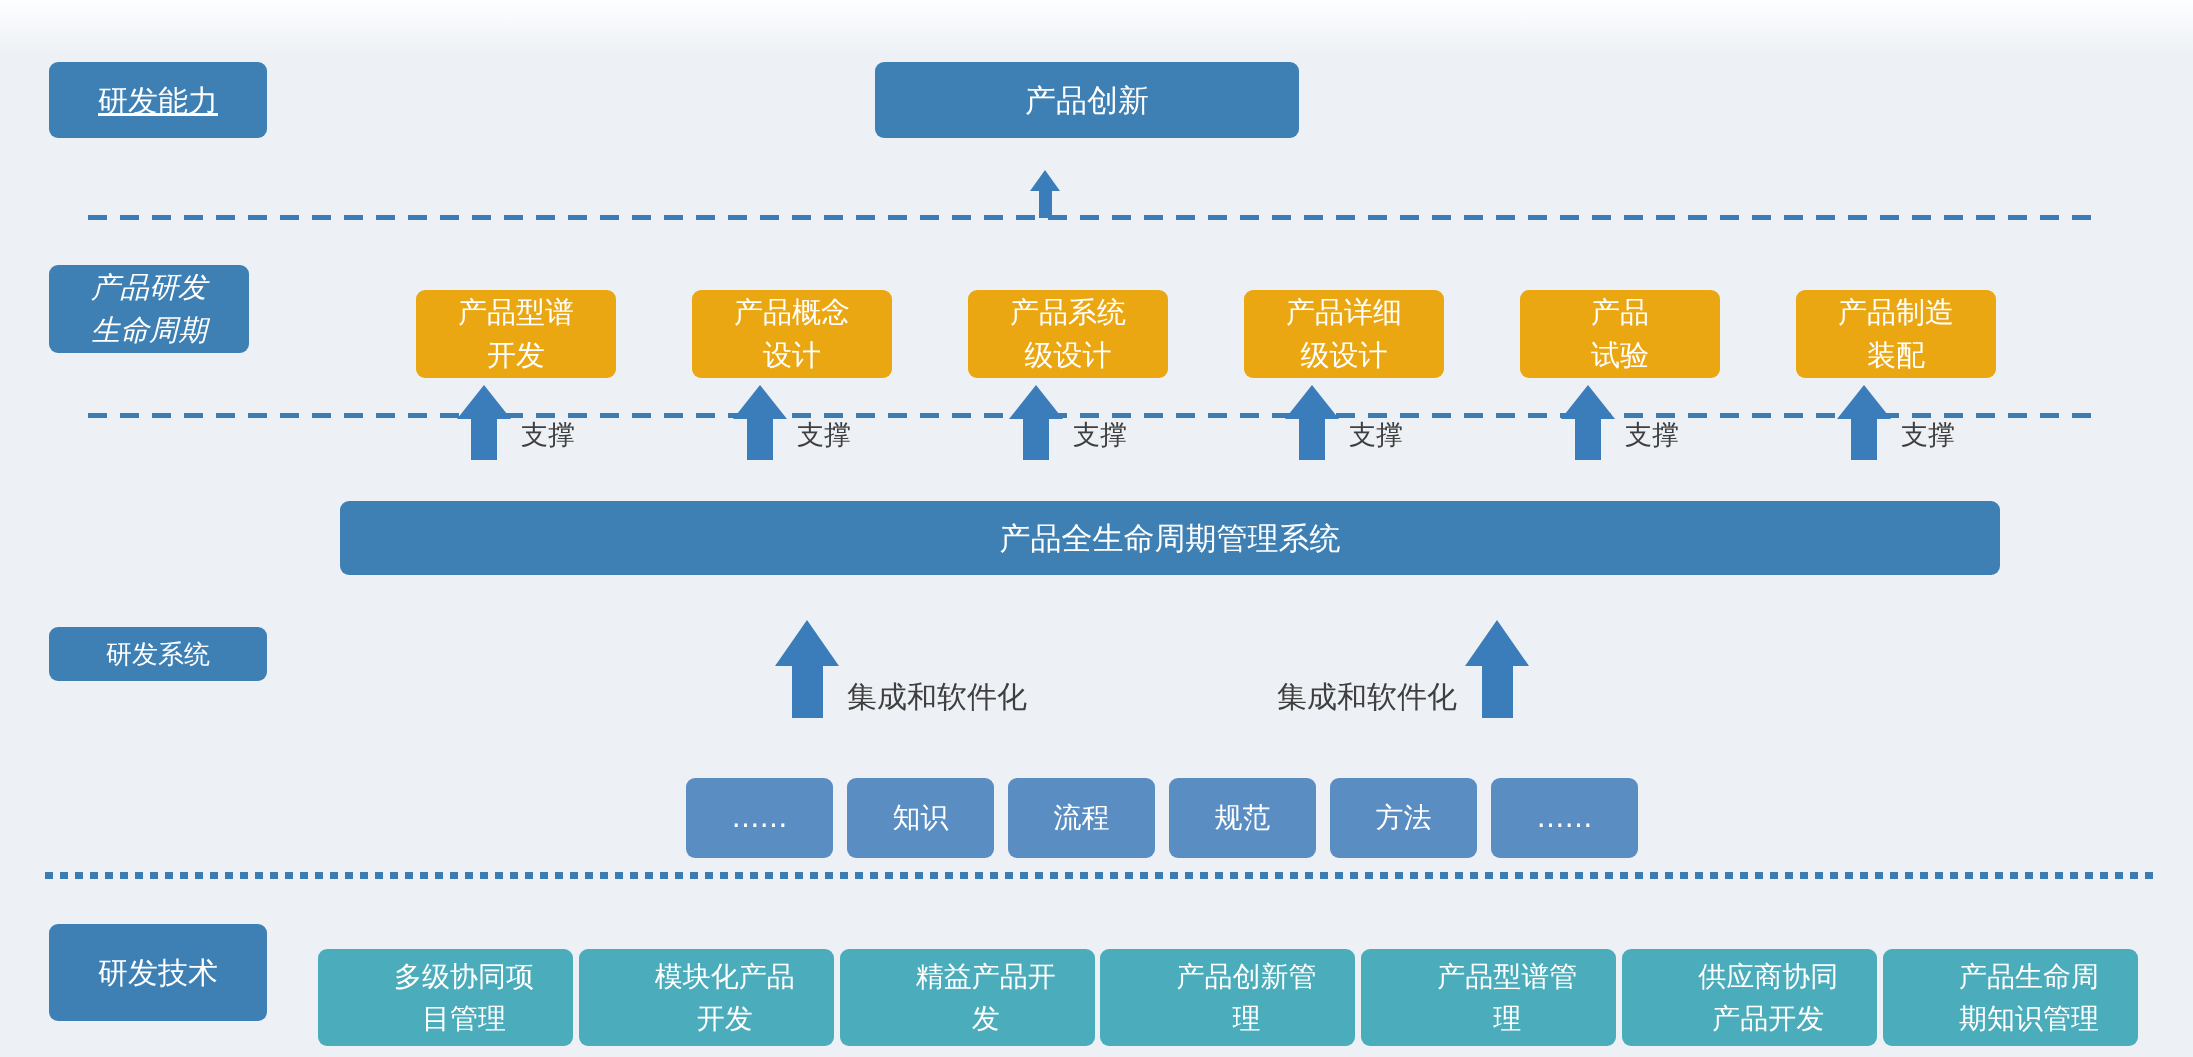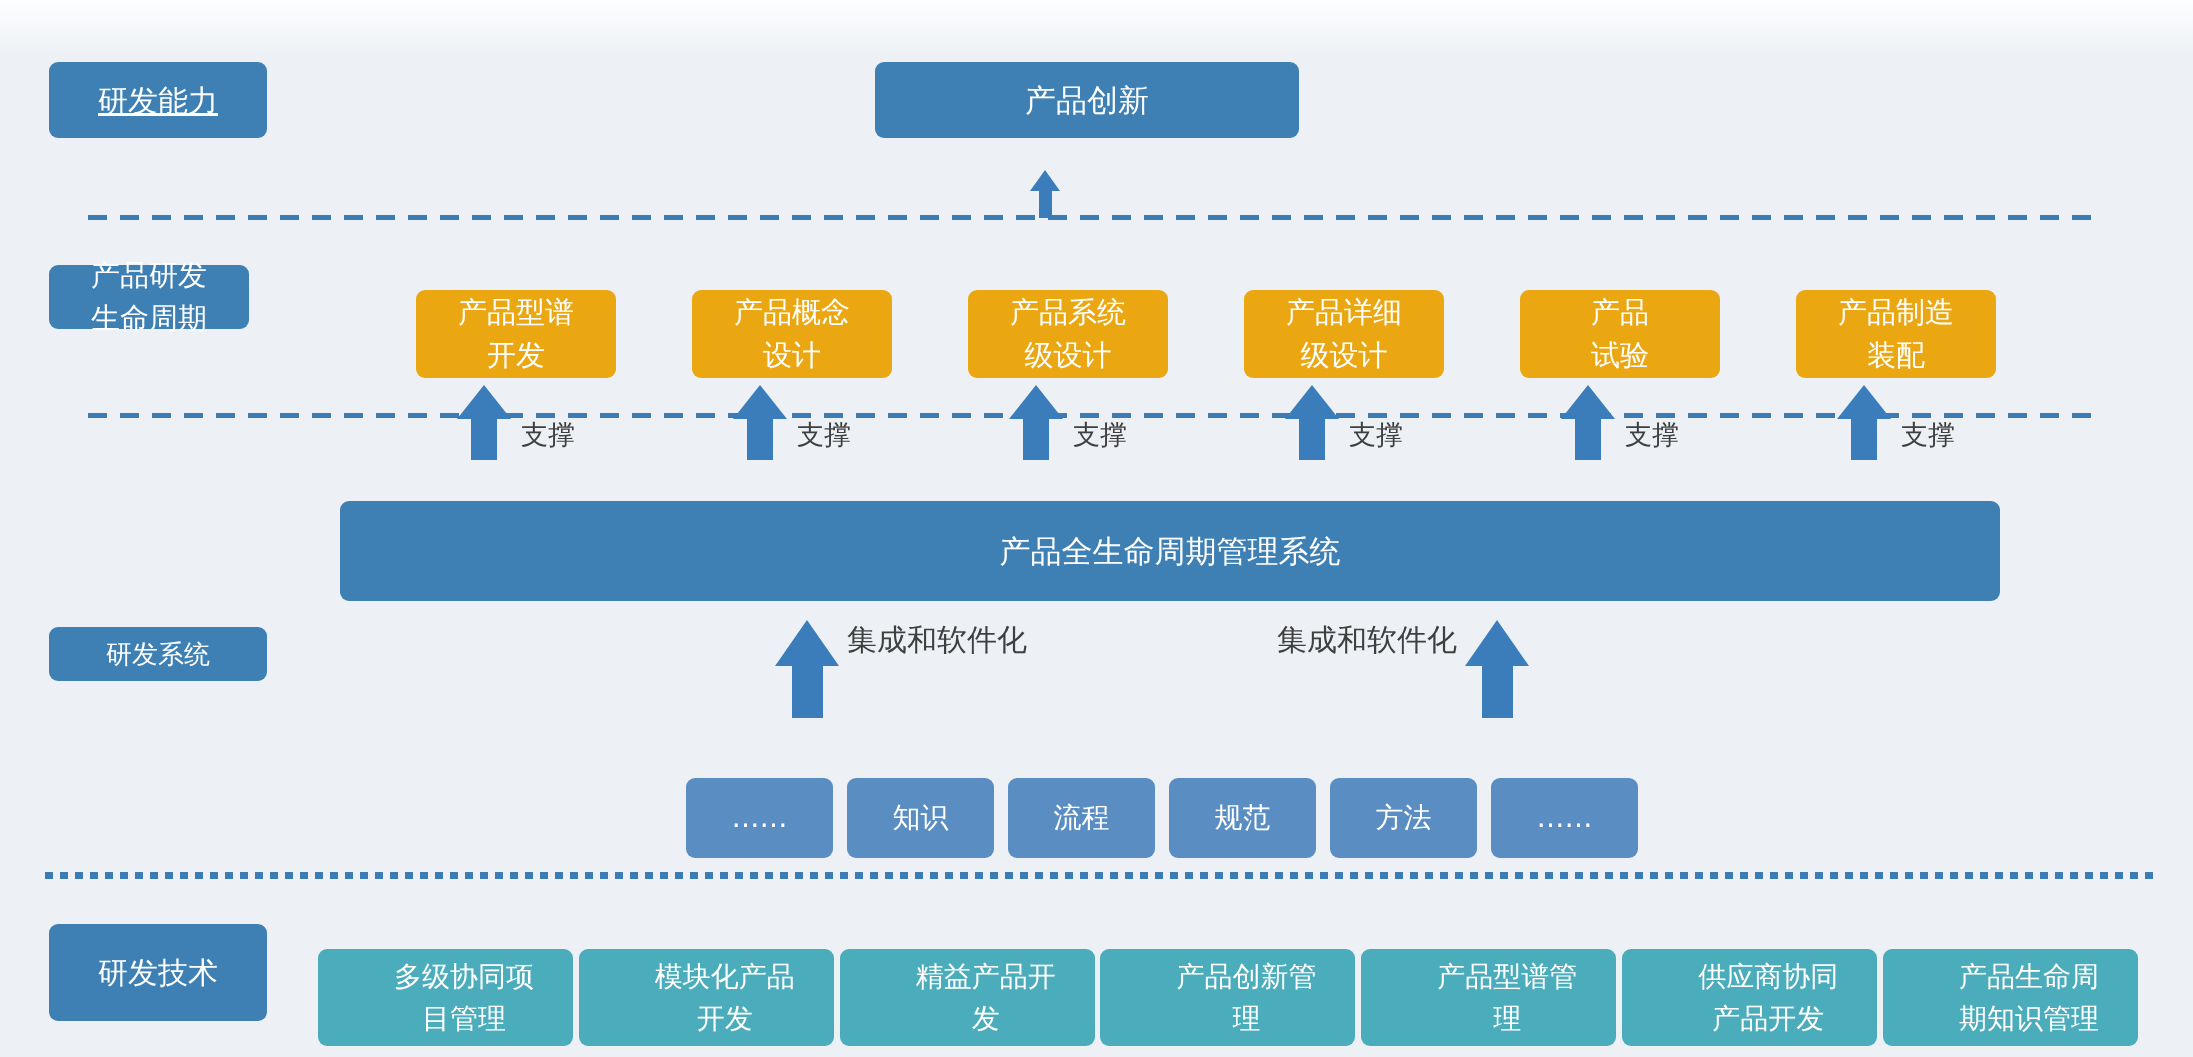--- a/index.html
+++ b/index.html
@@ -41,32 +41,32 @@
   .arrow.lg .stem{width:31px;height:52px;}
 
   .toparrow{position:absolute;left:1030px;top:170px;}
 
   
   .support{position:absolute;left:416px;top:385px;width:1580px;display:flex;justify-content:space-between;z-index:2;}
   .support .cell{width:200px;display:flex;justify-content:center;align-items:flex-start;gap:10px;}
   .support .lbl{font-size:27px;color:#3F3F3F;padding-top:32px;}
 
   
-  .integ{position:absolute;display:flex;align-items:flex-start;gap:8px;}
+  .integ{position:absolute;display:flex;align-items:flex-end;gap:8px;}
   .integ .lbl{font-size:30px;color:#3F3F3F;}
   .integ1{left:775px;top:620px;}
   .integ2{left:1277px;top:620px;}
 
   
   .cap-label{left:49px;top:62px;width:218px;height:76px;font-size:30px;text-decoration:underline;}
   .innov{left:875px;top:62px;width:424px;height:76px;font-size:31px;}
-  .life-label{left:49px;top:265px;width:200px;height:64px;font-size:29px;}
+  .life-label{left:49px;top:265px;width:200px;height:88px;font-size:29px;font-style:italic;}
   .stages{left:416px;top:265px;width:1580px;}
   .stages .box{width:200px;height:88px;font-size:29px;}
-  .plmbar{left:340px;top:501px;width:1660px;height:100px;font-size:31px;}
+  .plmbar{left:340px;top:501px;width:1660px;height:74px;font-size:31px;}
   .sys-label{left:49px;top:627px;width:218px;height:54px;font-size:26px;}
   .elements{left:686px;top:753px;width:952px;}
   .elements .box{width:147px;height:80px;font-size:28px;}
   .tech-label{left:49px;top:924px;width:218px;height:97px;font-size:30px;}
   .techrow{left:318px;top:924px;width:1820px;}
   .techrow .box{width:218px;height:97px;font-size:28px;padding-left:37px;}
 </style>
 </head>
 <body>
 

